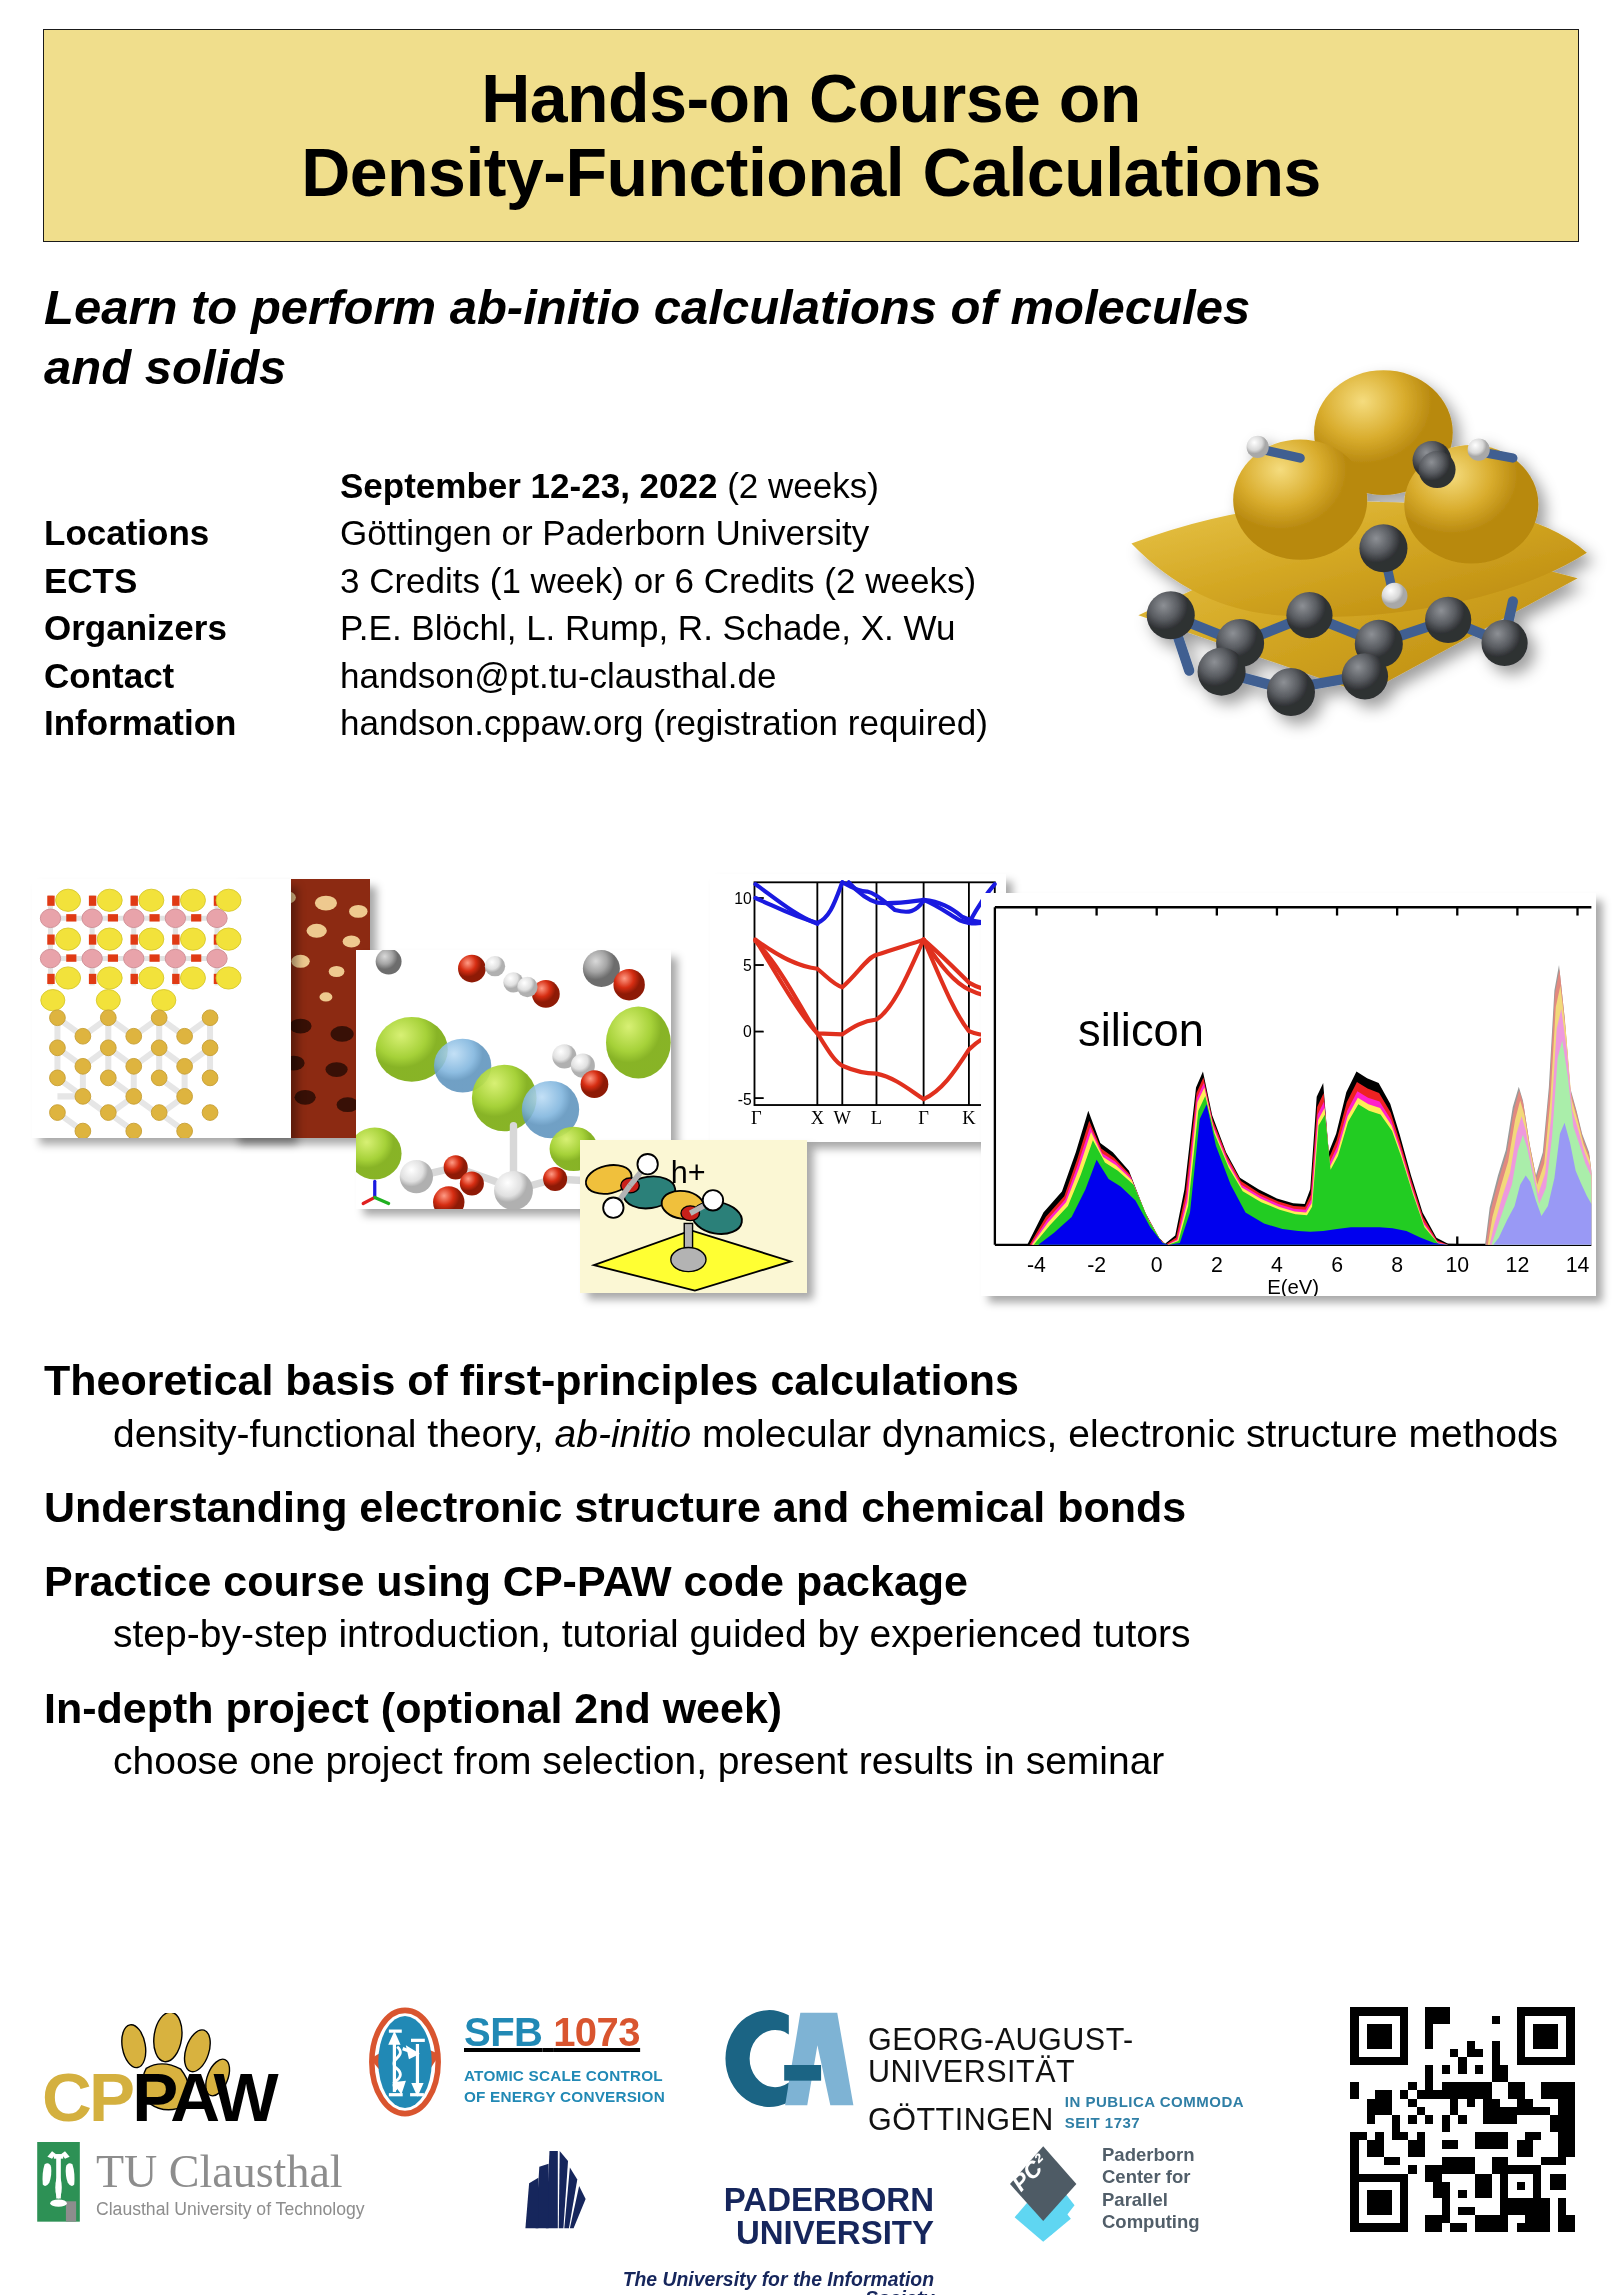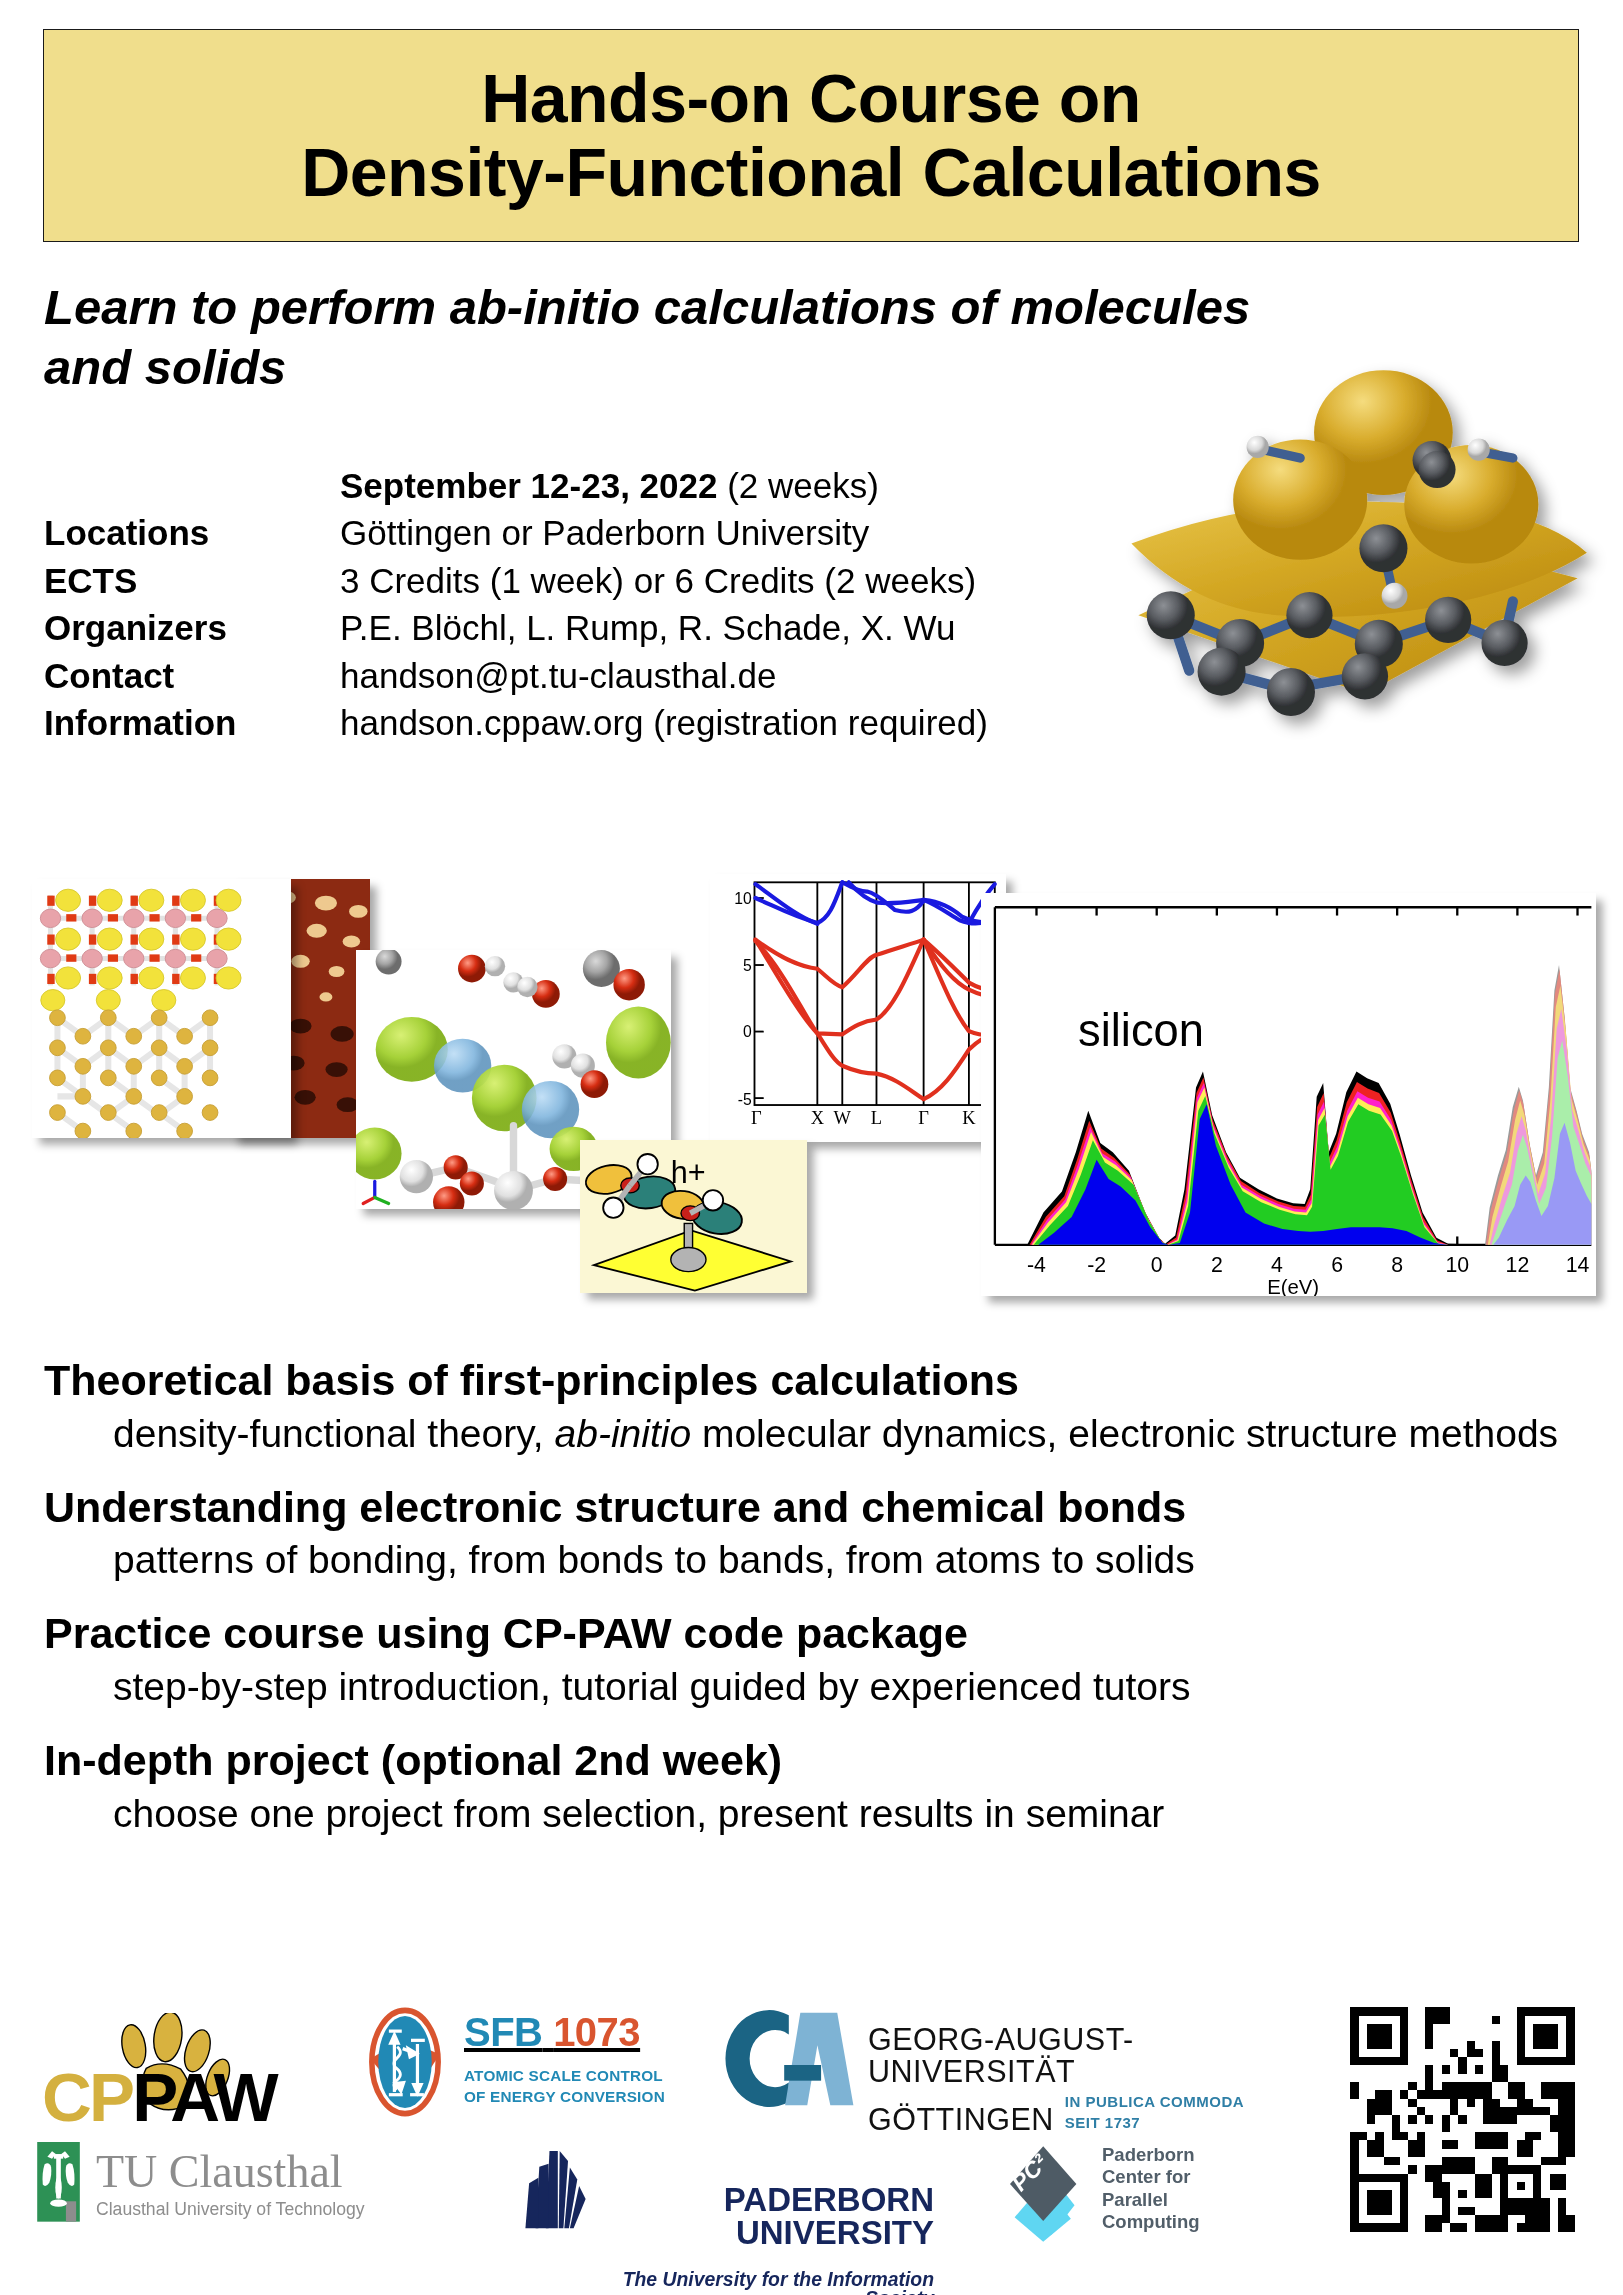--- a/index.html
+++ b/index.html
@@ -666,21 +666,20 @@
 
 <div class="features">
 
   <div class="feature">
     <div class="feature-head">Theoretical basis of first-principles calculations</div>
     <div class="feature-body"><span>density-functional theory, </span><i>ab-initio</i><span> molecular dynamics, electronic structure methods</span></div>
   </div>
 
   <div class="feature">
     <div class="feature-head">Understanding electronic structure and chemical bonds</div>
-    <div class="feature-body"><span>patterns of bonding, from bonds to bands, from atoms to solids</span><i></i><span></span></div>
   </div>
 
   <div class="feature">
     <div class="feature-head">Practice course using CP-PAW code package</div>
     <div class="feature-body"><span>step-by-step introduction, tutorial guided by experienced tutors</span><i></i><span></span></div>
   </div>
 
   <div class="feature">
     <div class="feature-head">In-depth project (optional 2nd week)</div>
     <div class="feature-body"><span>choose one project from selection, present results in seminar</span><i></i><span></span></div>

